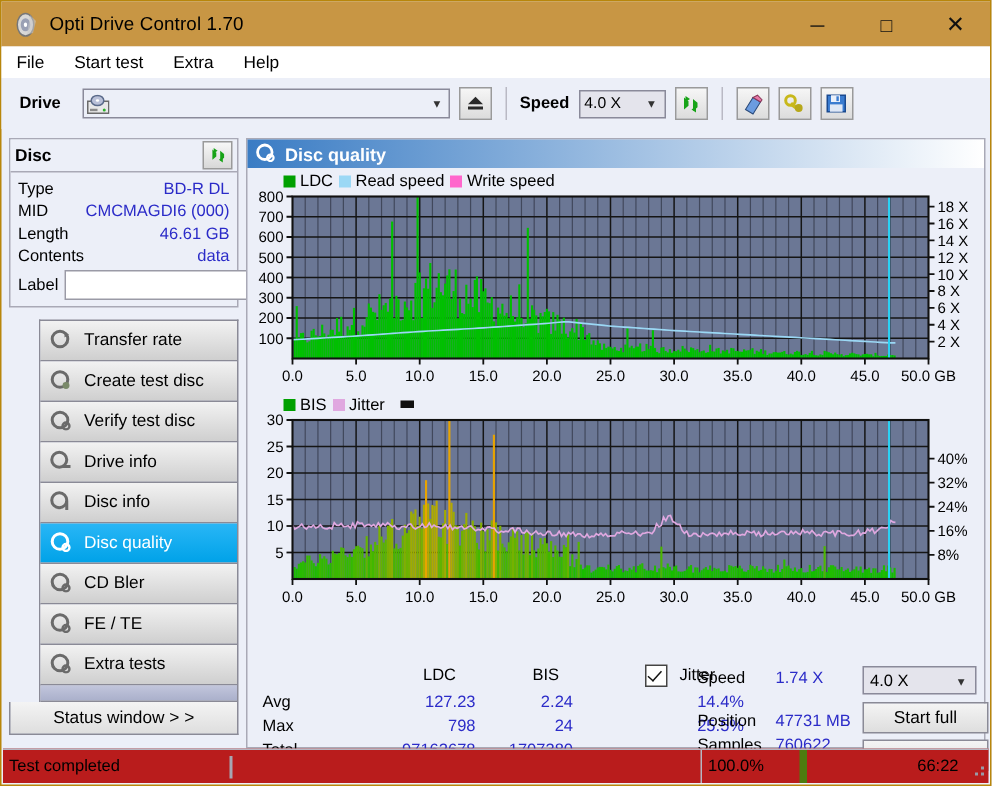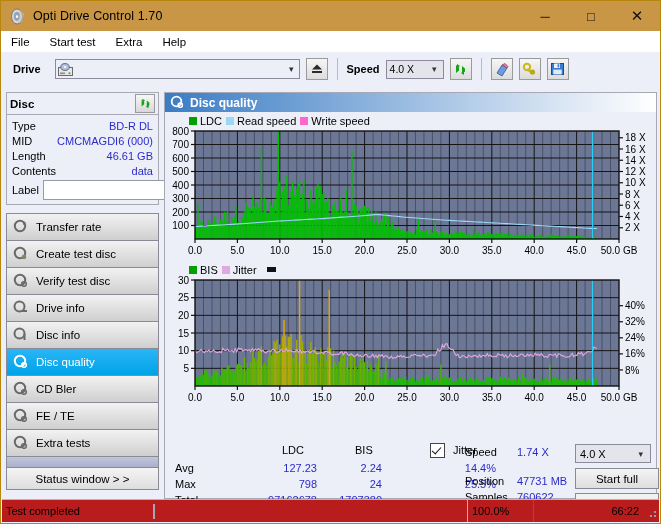--- a/index.html
+++ b/index.html
@@ -62,21 +62,21 @@
   .disc-head-title{font-size:11.5px;font-weight:bold;color:#000;}
   .disc-head-btn{margin-left:auto;width:18px;height:17px;border:1px solid #9a9a9a;background:linear-gradient(#f7f7f7,#d8d8d8);display:flex;align-items:center;justify-content:center;}
   .disc-rows{padding:3px 5px 4px 5px;}
   .disc-row{display:flex;align-items:center;height:15px;font-size:11px;}
   .disc-key{color:#000;}
   .disc-val{margin-left:auto;color:#2b2bc8;}
   .label-row{display:flex;align-items:center;margin-top:2px;gap:4px;}
   .label-key{font-size:11px;color:#000;width:40px;}
   .label-input{flex:1;height:16px;border:1px solid #9a9aa6;background:#fff;}
   .label-btn{width:20px;height:18px;border:1px solid #9a9a9a;background:linear-gradient(#f7f7f7,#d8d8d8);display:flex;align-items:center;justify-content:center;}
-  .nav{margin-top:8px;border:1px solid #8a8a96;border-bottom:none;box-sizing:border-box;}
+  .nav{margin-top:8px;border:1px solid #8a8a96;border-bottom:none;box-sizing:border-box;margin-left:20px;}
   .nav-item{
     height:27px;display:flex;align-items:center;padding-left:6px;gap:8px;
     background:linear-gradient(#f2f2f2,#cfcfcf);
     border-bottom:1px solid #8a8a96;font-size:11.5px;color:#000;box-sizing:border-box;
   }
   .nav-item.active{background:linear-gradient(#29b6f6,#00a2e8);color:#fff;}
   .nav-spacer{height:10px;background:linear-gradient(#c2c6dc,#aab0cb);border-bottom:1px solid #8a8a96;}
   .status-btn{
     height:22px;border:1px solid #8a8a96;border-top:none;
     background:linear-gradient(#f4f4f4,#dedede);display:flex;align-items:center;justify-content:center;
@@ -106,21 +106,21 @@
         display:flex;align-items:center;justify-content:center;font-size:11.5px;color:#000;box-sizing:border-box;}
   
   .statusbar{position:absolute;left:1px;right:1px;bottom:1px;height:22px;
     background:#b91c1c;border-top:1px solid #b6b6c2;display:flex;align-items:center;}
   .sb-cell{height:22px;display:flex;align-items:center;box-sizing:border-box;padding:0 4px;font-size:11px;color:#000;}
   .sb-text{width:148px;}
   .sb-prog{flex:1;padding:2px 3px;}
   .progress-outer{height:15px;background:#fff;border:1px solid #a6a6b2;box-sizing:border-box;position:relative;}
   .progress-inner{height:100%;background:#13b313;}
   .sb-pct{width:66px;border-left:1px solid #b6b6c2;}
-  .sb-time{width:110px;border-left:1px solid #4d7c0f;justify-content:flex-end;}
+  .sb-time{width:110px;border-left:5px solid #4d7c0f;justify-content:flex-end;}
   .grip{width:14px;height:14px;margin-left:auto;margin-right:2px;position:relative;}
   .grip i{position:absolute;width:2px;height:2px;background:#9a9aa6;}
 </style>
 </head>
 <body>
 
 <div class="window">
 
   <div class="titlebar">
     <div class="title-icon">

